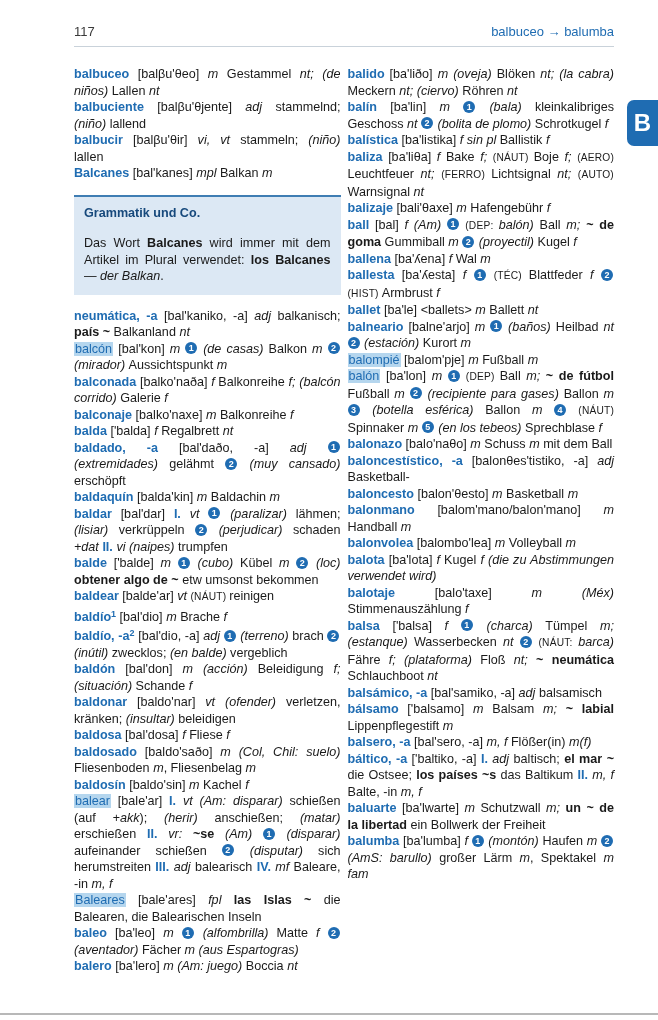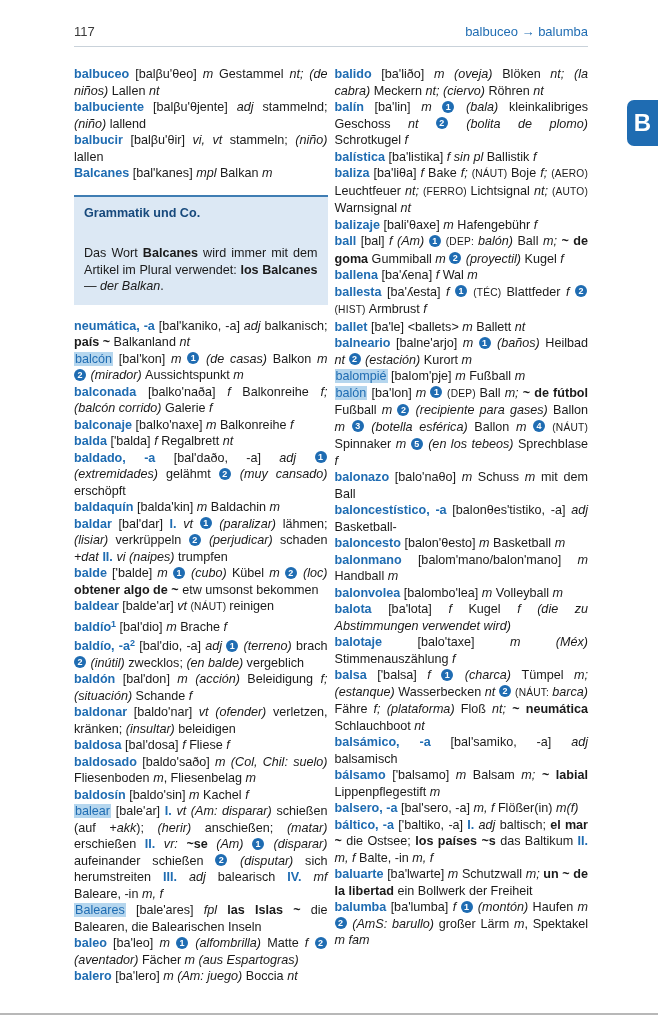--- a/index.html
+++ b/index.html
@@ -3,42 +3,42 @@
 <meta charset="utf-8">
 <style>
   *{box-sizing:border-box}
   html,body{margin:0;padding:0}
   body{width:658px;height:1020px;background:#ffffff}
   .screen{
     position:relative;width:658px;height:1020px;background:#fff;overflow:hidden;
     font-family:"Liberation Sans","DejaVu Sans",sans-serif;color:#1a1a1a;
     --accent:#1f6cb2;--hl:#b5d6ee;--boxbg:#dce8f4;--boxline:#3f7db3;--titleblue:#17497c;
   }
-  .content{position:absolute;left:74px;right:70px;top:0}
+  .content{position:absolute;left:74px;right:44px;top:0}
   header.pg{display:flex;justify-content:space-between;align-items:baseline;padding-top:24px;font-size:13px}
   .pgnum{color:#3a3a3a}
   .range{color:var(--accent);font-weight:normal}
   .rule{height:1px;background:#c9d2da;margin-top:7px}
   .cols{display:flex;gap:7px;margin-top:19px}
   .col{flex:1;min-width:0;font-size:12.6px;line-height:16.5px;text-align:justify}
   p.entry{margin:0}
   .s-n{}
   .s-hw{font-weight:bold;color:var(--accent)}
   .s-hl{font-weight:normal;color:var(--accent);background:var(--hl);padding:0 1px}
   .s-ph{}
   .s-i{font-style:italic}
   .s-b{font-weight:bold}
   .s-sc{font-size:10.2px;letter-spacing:.2px}
   .s-rom{font-weight:bold;color:var(--accent)}
   .s-num{display:inline-block;width:12px;height:12px;border-radius:50%;background:var(--accent);
          color:#fff;font-size:9px;font-weight:bold;line-height:12px;text-align:center;
          vertical-align:1.5px;font-style:normal;margin-right:1px}
   .s-sup{font-weight:bold;color:var(--accent);font-size:9px;vertical-align:4px}
   .gbox{background:var(--boxbg);border-top:2px solid var(--boxline);margin:13px 0;padding:8px 10px 10px;text-align:justify}
-  .gbox-title{font-weight:bold;color:var(--titleblue);margin-bottom:24px;text-align:left}
+  .gbox-title{font-weight:bold;color:var(--titleblue);margin-bottom:14px;text-align:left}
   .letter-tab{position:absolute;right:0;top:100px;width:31px;height:46px;background:var(--accent);
               color:#fff;font-weight:bold;font-size:24px;display:flex;align-items:center;justify-content:center;
               border-radius:7px 0 0 7px}
   .scan-line{position:absolute;left:0;right:0;bottom:5px;height:2px;background:#b8b8b8}
 </style>
 </head>
 <body>
 
 <div class="screen" style="--accent: #1f6cb2; --hl: #b5d6ee; --boxbg: #dce8f4; --boxline: #3f7db3;">
   <div class="content">

